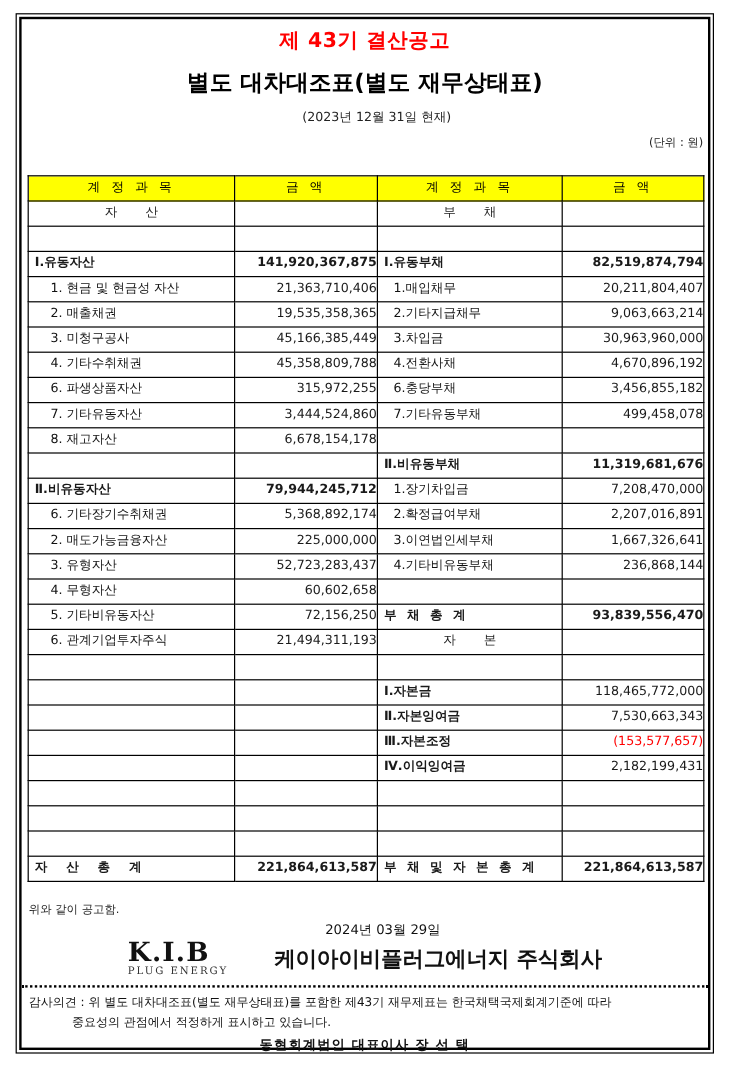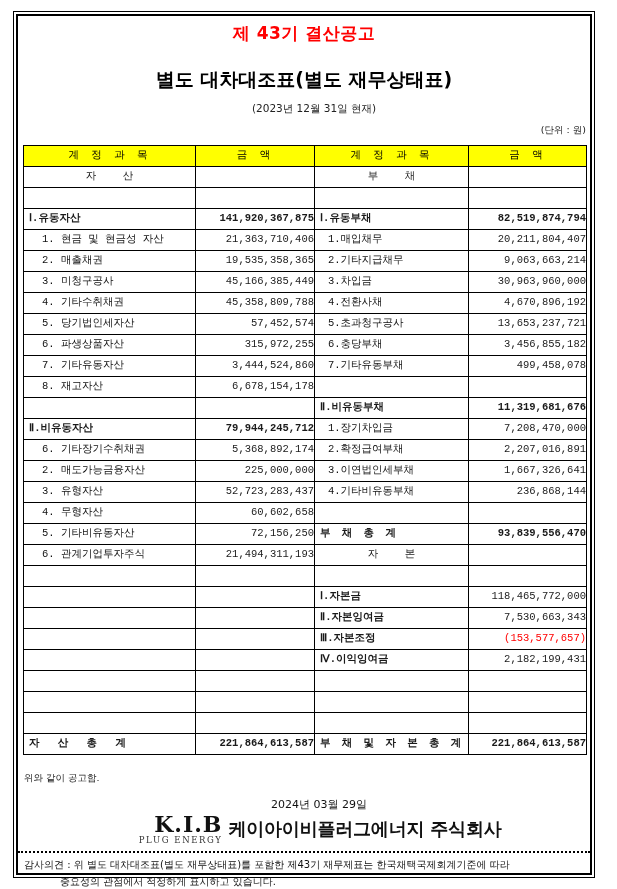--- a/index.html
+++ b/index.html
@@ -41,43 +41,42 @@
     font-weight: bold;
     font-size: 17px;
     letter-spacing: 0.5px;
     margin-top: 8px;
   }
   .doc-subtitle {
     text-align: center;
     color: #000;
     font-weight: bold;
     font-size: 19px;
-    margin-top: 22px;
+    margin-top: 11px;
     letter-spacing: 0px;
   }
   .doc-date {
     text-align: center;
     font-size: 10.5px;
     color: #222;
     margin-top: 9px;
     padding-left: 20px;
   }
   .unit-note {
     text-align: right;
     font-size: 9.5px;
     color: #222;
     margin-top: 8px;
     padding-right: 4px;
   }
 
   
   .bs-wrap {
-    margin-top: 4px;
+    margin-top: 16px;
     padding: 4px 4px 0 5px;
-    font-family: Liberation Mono, monospace;
   }
   table.bs {
     border-collapse: collapse;
     width: 563px;
     table-layout: fixed;
     border: 1.6px solid #000;
   }
   table.bs td, table.bs th {
     border: 1px solid #000;
     font-size: 10.5px;
@@ -148,33 +147,33 @@
   
   .below-note {
     font-size: 9.5px;
     margin-top: 17px;
     padding-left: 6px;
     color: #222;
   }
   .sign-date {
     text-align: center;
     font-size: 11px;
-    margin-top: 12px;
+    margin-top: 2px;
     color: #111;
     padding-left: 30px;
   }
   .company-row {
     display: flex;
     align-items: center;
     justify-content: center;
     margin-top: 1px;
   }
   .logo {
     width: 116px;
-    text-align: right;
+    text-align: left;
     line-height: 1;
     margin-right: 6px;
   }
   .logo-main {
     font-family: "DejaVu Serif", "Liberation Serif", serif;
     font-size: 22px;
     font-weight: bold;
     letter-spacing: 1px;
     color: #111;
   }
@@ -283,26 +282,20 @@
             <td><span class="lbl-sub-tight">3.차입금</span></td>
             <td class="amt">30,963,960,000</td>
           </tr>
           <tr>
             <td><span class="lbl-sub">4. 기타수취채권</span></td>
             <td class="amt">45,358,809,788</td>
             <td><span class="lbl-sub-tight">4.전환사채</span></td>
             <td class="amt">4,670,896,192</td>
           </tr>
           <tr>
-            <td><span class="lbl-sub">5. 당기법인세자산</span></td>
-            <td class="amt">57,452,574</td>
-            <td><span class="lbl-sub-tight">5.초과청구공사</span></td>
-            <td class="amt">13,653,237,721</td>
-          </tr>
-          <tr>
             <td><span class="lbl-sub">6. 파생상품자산</span></td>
             <td class="amt">315,972,255</td>
             <td><span class="lbl-sub-tight">6.충당부채</span></td>
             <td class="amt">3,456,855,182</td>
           </tr>
           <tr>
             <td><span class="lbl-sub">7. 기타유동자산</span></td>
             <td class="amt">3,444,524,860</td>
             <td><span class="lbl-sub-tight">7.기타유동부채</span></td>
             <td class="amt">499,458,078</td>

